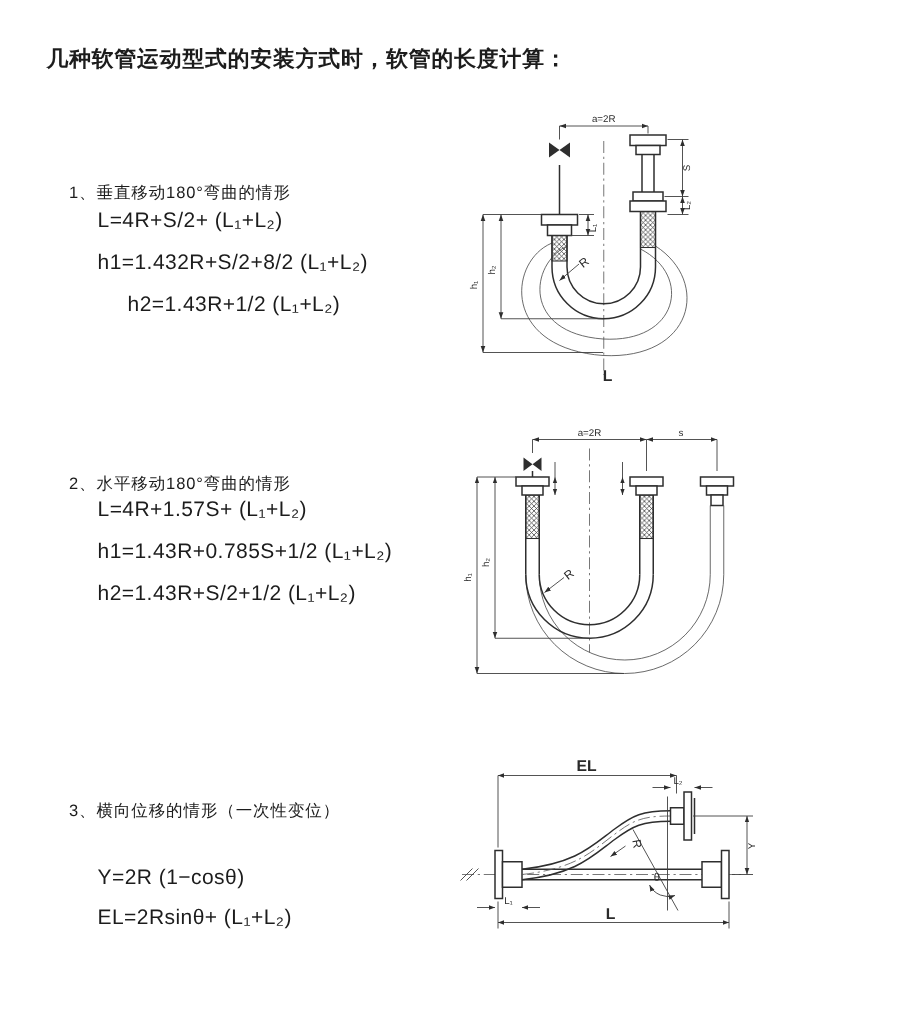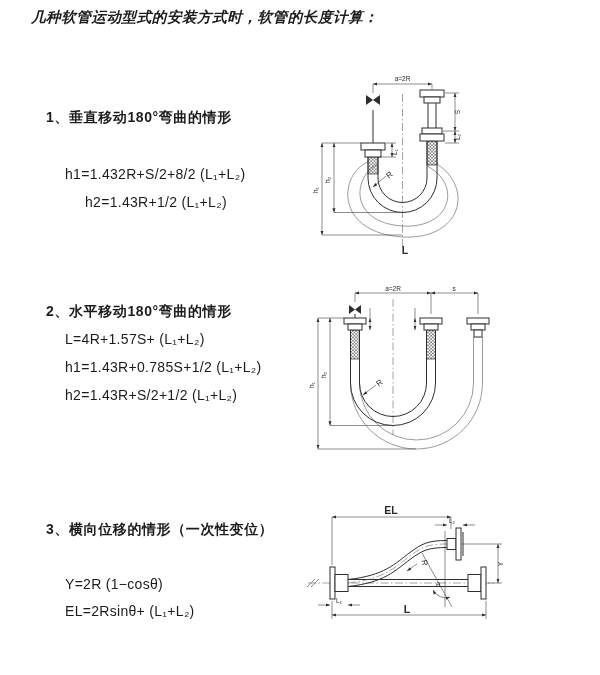--- a/index.html
+++ b/index.html
@@ -1,26 +1,27 @@
 <!DOCTYPE html>
 <html><head>
 <meta charset="utf-8">
 <style>
   html,body{margin:0;padding:0;background:#fff;}
   .page{
     position:relative;width:600px;height:675px;background:#ffffff;
     font-family:"Liberation Sans",sans-serif;color:#1c1c1c;overflow:hidden;
   }
   .title{
-    position:absolute;left:31px;top:8px;font-size:14.5px;font-weight:bold;
-    letter-spacing:0.6px;white-space:nowrap;font-style:italic;
+    position:absolute;left:31px;top:30px;font-size:14.5px;font-weight:bold;
+    letter-spacing:0.6px;white-space:nowrap;
   }
   .sec-heading{
-    position:absolute;font-size:14px;font-weight:bold;letter-spacing:0.6px;
+    position:absolute;font-size:11px;font-weight:normal;letter-spacing:0.6px;
     white-space:nowrap;
+    margin-top:12px;
   }
   .formula{
     position:absolute;font-size:14px;font-weight:normal;letter-spacing:0.3px;
     white-space:nowrap;
   }
   svg{position:absolute;overflow:visible;}
   svg text{font-family:"Liberation Sans",sans-serif;fill:#2a2a2a;}
   .dimtxt{font-size:6.5px;}
   .bigtxt{font-size:10.5px;font-weight:bold;}
   .rtxt{font-size:8px;}
@@ -33,20 +34,21 @@
   .valve{fill:#2e2e2e;stroke:none;}
 </style>
 </head>
 <body>
 
 <div class="page">
 
   <div class="title">几种软管运动型式的安装方式时，软管的长度计算：</div>
 
   <div class="sec-heading" style="left:46px;top:109px;">1、垂直移动180°弯曲的情形</div>
+  <div class="formula" style="left:65px;top:138px;">L=4R+S/2+ (L₁+L₂)</div>
   <div class="formula" style="left:65px;top:166px;">h1=1.432R+S/2+8/2 (L₁+L₂)</div>
   <div class="formula" style="left:65px;top:194px;margin-left:20px;">h2=1.43R+1/2 (L₁+L₂)</div>
 
   <div class="sec-heading" style="left:46px;top:303px;">2、水平移动180°弯曲的情形</div>
   <div class="formula" style="left:65px;top:331px;">L=4R+1.57S+ (L₁+L₂)</div>
   <div class="formula" style="left:65px;top:359px;">h1=1.43R+0.785S+1/2 (L₁+L₂)</div>
   <div class="formula" style="left:65px;top:387px;">h2=1.43R+S/2+1/2 (L₁+L₂)</div>
 
   <div class="sec-heading" style="left:46px;top:521px;">3、横向位移的情形（一次性变位）</div>
   <div class="formula" style="left:65px;top:576px;">Y=2R (1−cosθ)</div>

